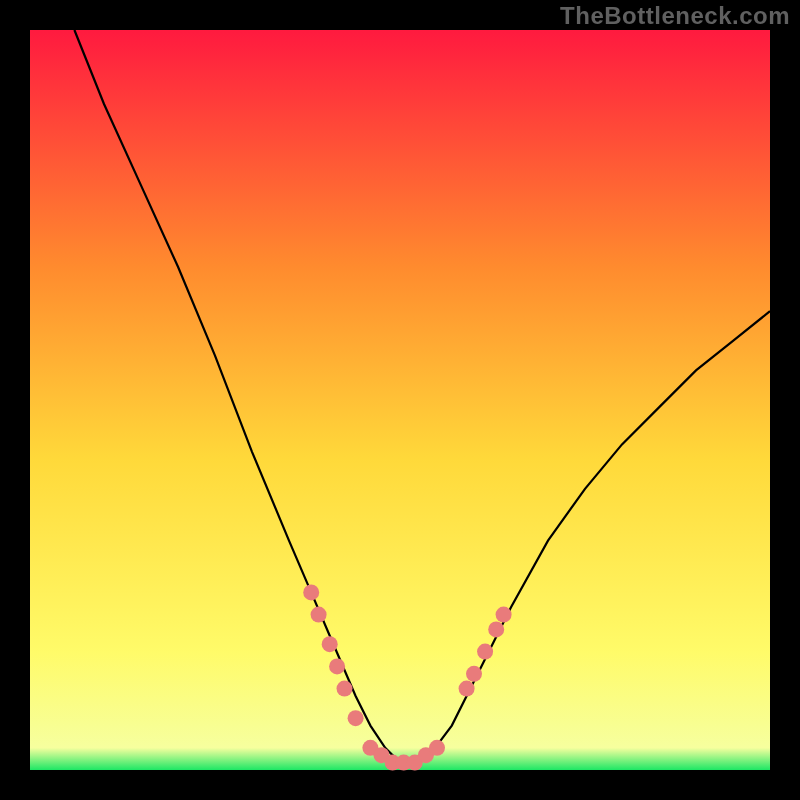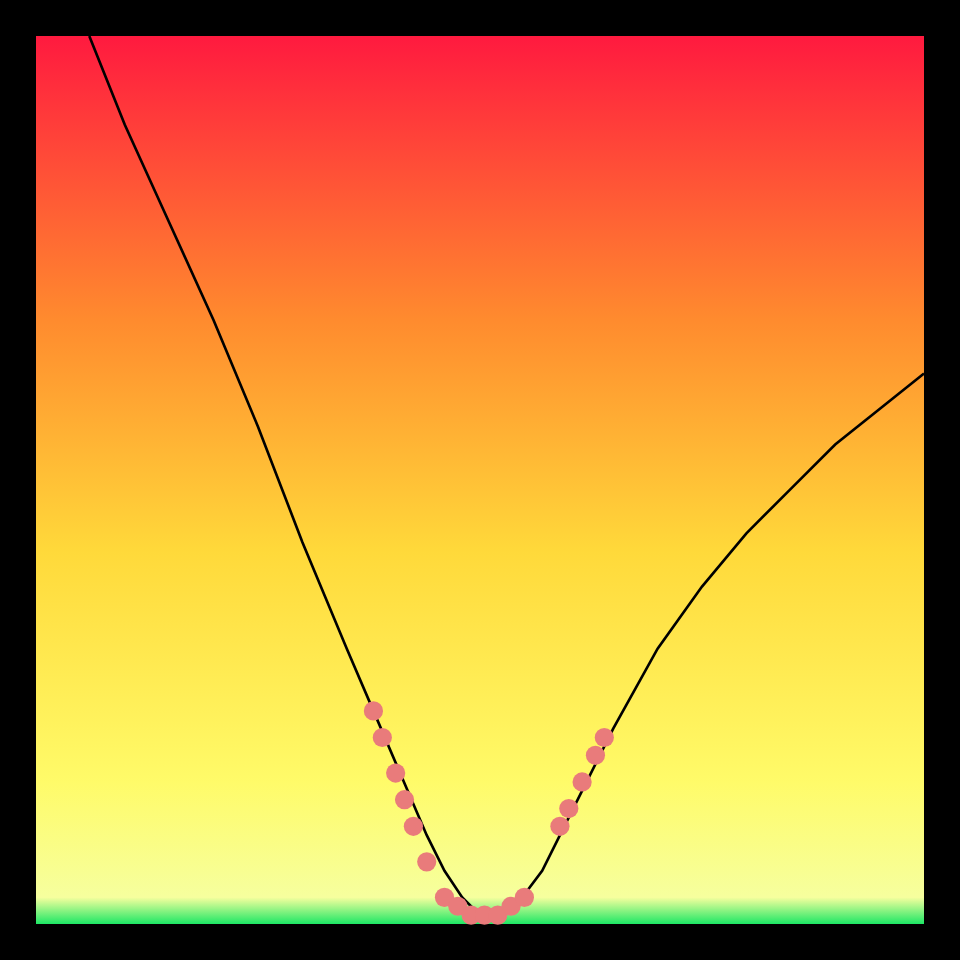--- a/index.html
+++ b/index.html
@@ -28,20 +28,21 @@
     z-index: 10;
   }
   svg {
     display: block;
   }
 </style>
 </head>
 <body>
 
 <div class="frame">
+  <div class="watermark">TheBottleneck.com</div>
 
   <svg id="chart-svg" width="800" height="800" viewBox="0 0 800 800">
     <defs>
       <linearGradient id="bg-grad" x1="0" y1="0" x2="0" y2="1">
         <stop id="g0" offset="0%" stop-color="#ff1a3f"></stop>
         <stop id="g1" offset="32%" stop-color="#ff8b2e"></stop>
         <stop id="g2" offset="58%" stop-color="#ffd93a"></stop>
         <stop id="g3" offset="84%" stop-color="#fffb69"></stop>
         <stop id="g4" offset="97%" stop-color="#f6ff9e"></stop>
         <stop id="g5" offset="100%" stop-color="#1de765"></stop>

